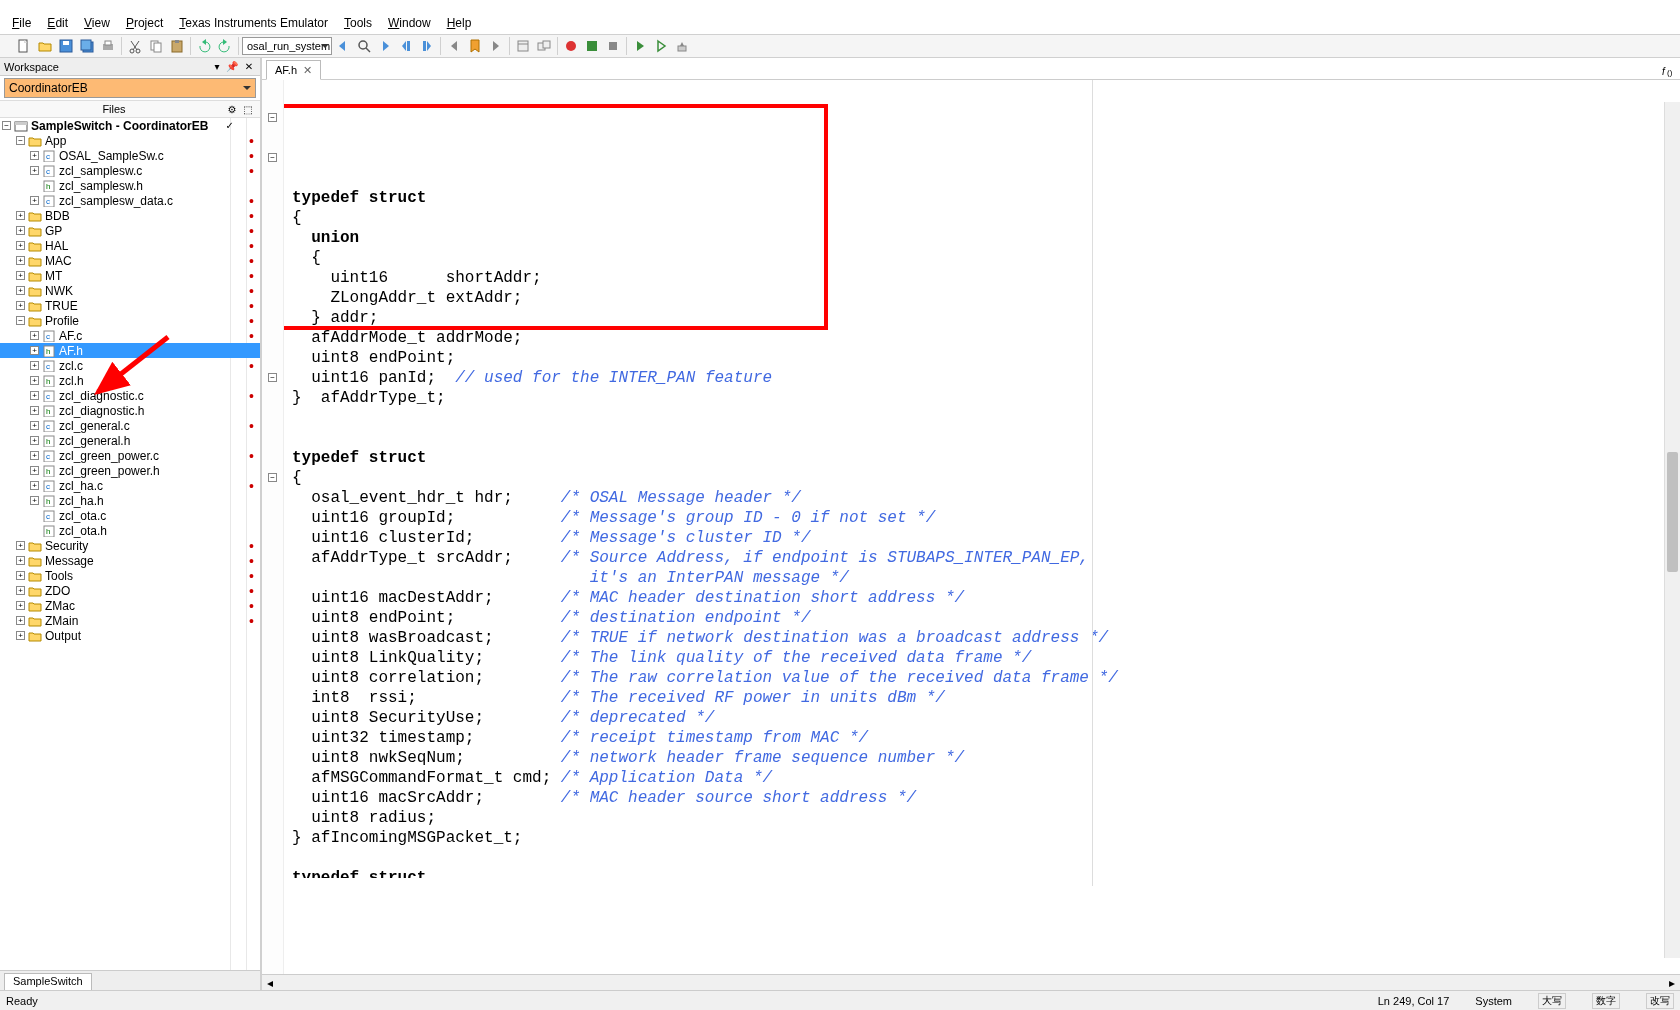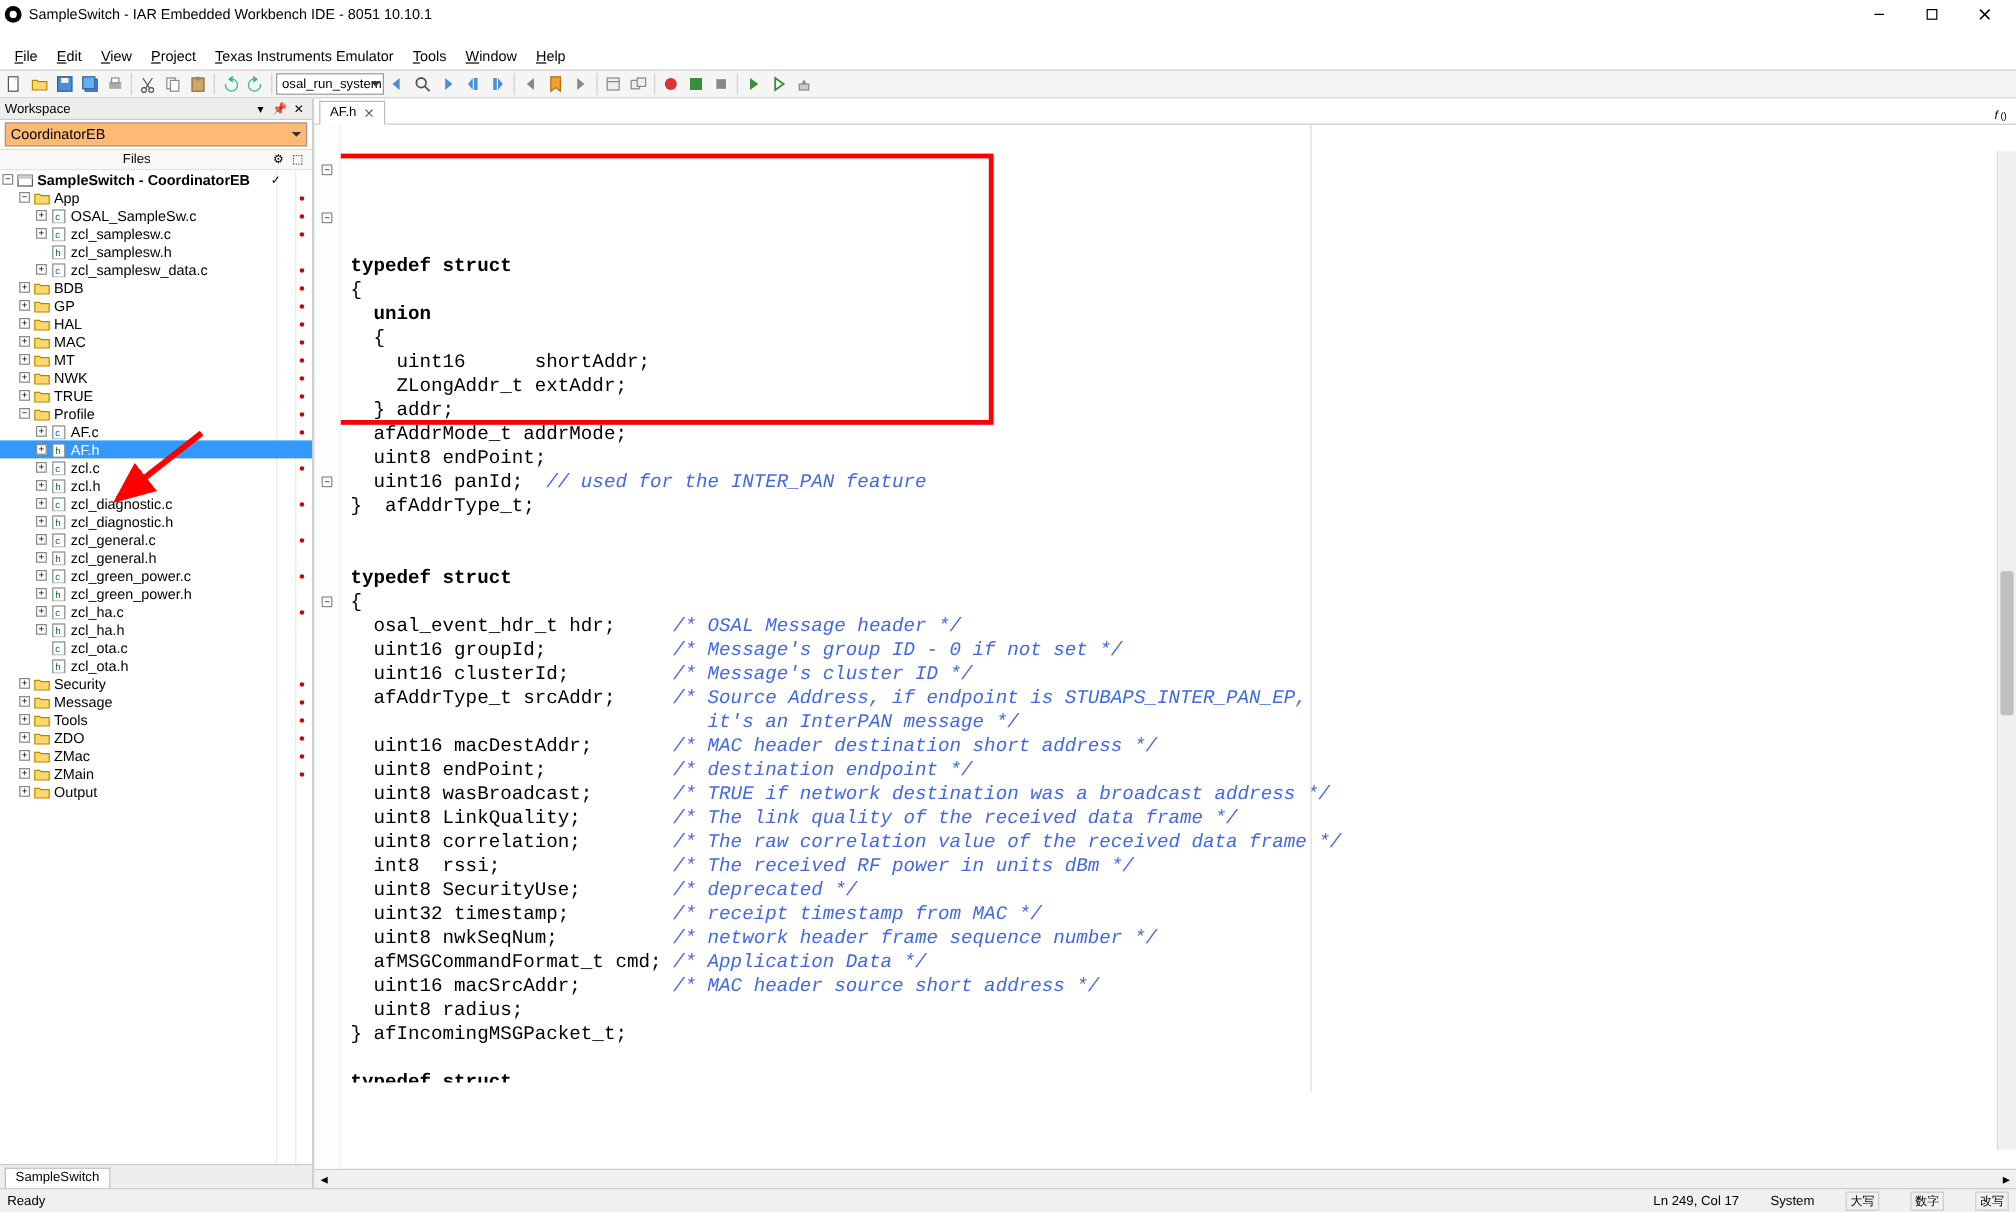--- a/index.html
+++ b/index.html
@@ -12,21 +12,21 @@
   .titlebar .app-icon::after { content: ''; position: absolute; width: 6px; height: 6px; background: #fff; border-radius: 50%; top: 4px; left: 4px; }
   .titlebar .title-text { flex: 1; font-size: 12px; color: #000; }
   .titlebar .win-btn { width: 44px; height: 24px; display: flex; align-items: center; justify-content: center; cursor: pointer; }
   .titlebar .win-btn svg { width: 10px; height: 10px; }
 
   
   .menubar { height: 22px; background: #fff; display: flex; align-items: center; padding: 0 4px; margin-top: 12px; }
   .menubar .menu-item { padding: 2px 8px; font-size: 12px; cursor: pointer; }
 
   
-  .toolbar { height: 24px; background: #f5f5f5; border-top: 1px solid #d0d0d0; border-bottom: 1px solid #d0d0d0; display: flex; align-items: center; padding: 0 2px; gap: 1px; }
+  .toolbar { height: 24px; background: #f5f5f5; border-top: 1px solid #d0d0d0; border-bottom: 1px solid #d0d0d0; display: flex; align-items: center; padding: 0 14px; gap: 1px; }
   .toolbar .tb-btn { width: 20px; height: 20px; display: flex; align-items: center; justify-content: center; cursor: pointer; position: relative; }
   .toolbar .tb-sep { width: 1px; height: 18px; background: #d0d0d0; margin: 0 2px; }
   .toolbar .tb-combo { width: 90px; height: 18px; border: 1px solid #999; background: #fff; font-size: 11px; padding: 0 4px; display: flex; align-items: center; position: relative; }
   .toolbar .tb-combo::after { content: ''; position: absolute; right: 2px; top: 6px; border-left: 4px solid transparent; border-right: 4px solid transparent; border-top: 4px solid #333; }
 
   
   .main-area { flex: 1; display: flex; overflow: hidden; }
 
   
   .workspace { width: 262px; display: flex; flex-direction: column; border-right: 2px solid #d0d0d0; }
@@ -82,40 +82,20 @@
   .statusbar .ime { border: 1px solid #ccc; padding: 0 3px; font-size: 10px; }
 
   
   .ico { width: 16px; height: 16px; }
 </style>
 </head>
 <body>
 
 <div class="window">
 
-  <div class="titlebar">
-    <div class="app-icon"></div>
-    <div class="title-text">SampleSwitch - IAR Embedded Workbench IDE - 8051 10.10.1</div>
-    <div class="win-btn">
-        <svg viewBox="0 0 10 10">
-          <line x1="1" y1="5" x2="9" y2="5" stroke="#000" stroke-width="1"></line>
-        </svg>
-      </div>
-    <div class="win-btn">
-        <svg viewBox="0 0 10 10">
-          <rect x="1" y="1" width="8" height="8" fill="none" stroke="#000" stroke-width="1"></rect>
-        </svg>
-      </div>
-    <div class="win-btn">
-        <svg viewBox="0 0 10 10">
-          <line x1="1" y1="1" x2="9" y2="9" stroke="#000" stroke-width="1.3"></line>
-          <line x1="9" y1="1" x2="1" y2="9" stroke="#000" stroke-width="1.3"></line>
-        </svg>
-      </div>
-  </div>
 
   <div class="menubar" id="menubar">
       <div class="menu-item"><u>F</u>ile</div>
       <div class="menu-item"><u>E</u>dit</div>
       <div class="menu-item"><u>V</u>iew</div>
       <div class="menu-item"><u>P</u>roject</div>
       <div class="menu-item"><u>T</u>exas Instruments Emulator</div>
       <div class="menu-item"><u>T</u>ools</div>
       <div class="menu-item"><u>W</u>indow</div>
       <div class="menu-item"><u>H</u>elp</div>

